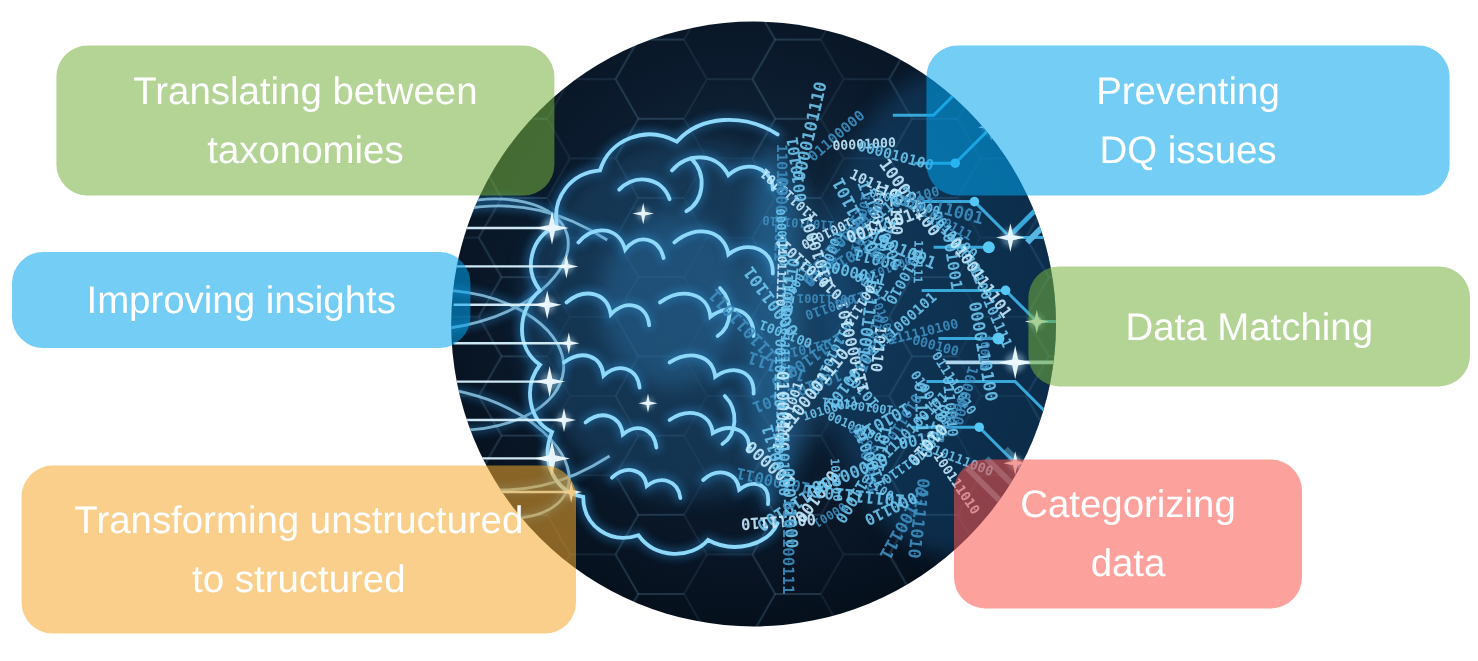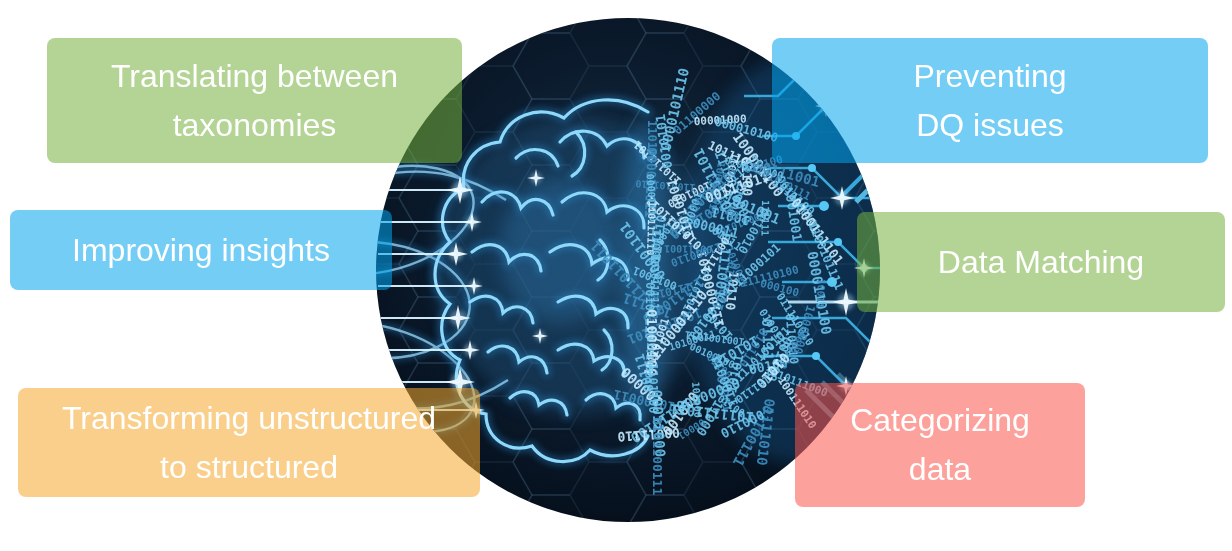--- a/index.html
+++ b/index.html
@@ -1,26 +1,26 @@
 <!DOCTYPE html>
 <html><head>
 <meta charset="utf-8">
 <style>
   html,body{margin:0;padding:0;background:#ffffff;}
   .stage{position:relative;width:1232px;height:551px;background:#ffffff;overflow:hidden;
          font-family:"Liberation Sans",sans-serif;}
   .stage svg{position:absolute;left:0;top:0;}
-  .badge{position:absolute;border-radius:8px;display:flex;align-items:center;justify-content:center;
+  .badge{position:absolute;border-radius:26px;display:flex;align-items:center;justify-content:center;
          text-align:center;color:#ffffff;font-size:32px;line-height:1.52;white-space:pre-line;
          font-family:"Liberation Sans",sans-serif;}
   .b0{left:47px;  top:38px;  width:415px; height:125px;}
   .b1{left:10px;  top:210px; width:382px; height:80px;}
-  .b2{left:18px;  top:388px; width:462px; height:109px;}
+  .b2{left:18px;  top:388px; width:462px; height:140px;}
   .b3{left:772px; top:38px;  width:436px; height:125px;}
-  .b4{left:857px; top:212px; width:368px; height:100px;}
+  .b4{left:857px; top:222px; width:368px; height:100px;}
   .b5{left:795px; top:383px; width:290px; height:124px;}
 </style>
 </head>
 <body>
 
 <div class="stage">
 
   <svg id="art" width="1232" height="551" viewBox="0 0 1232 551">
     <defs>
       <radialGradient id="bgGrad" cx="48%" cy="42%" r="62%">

